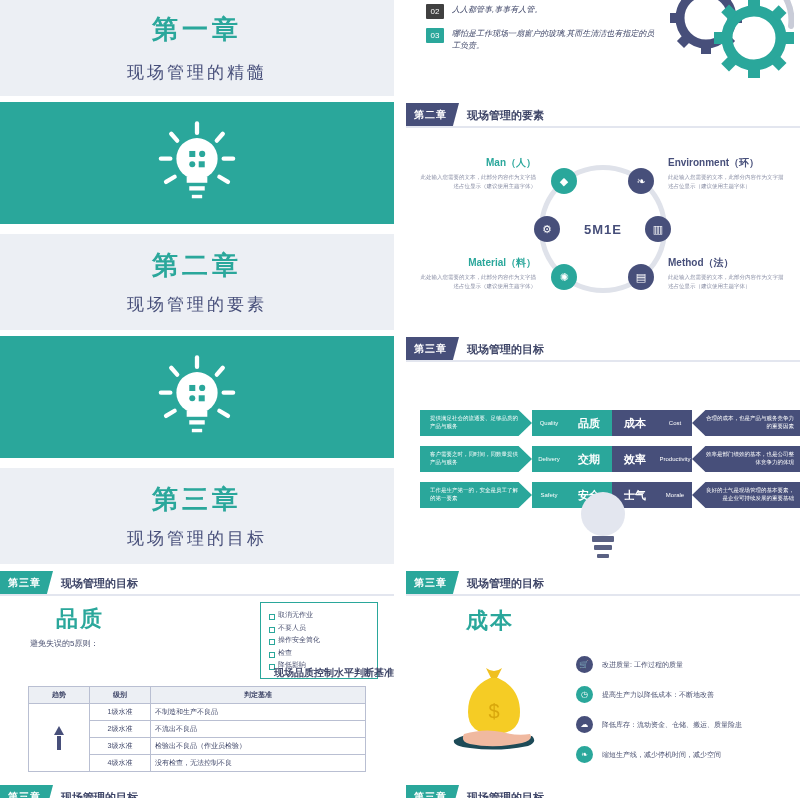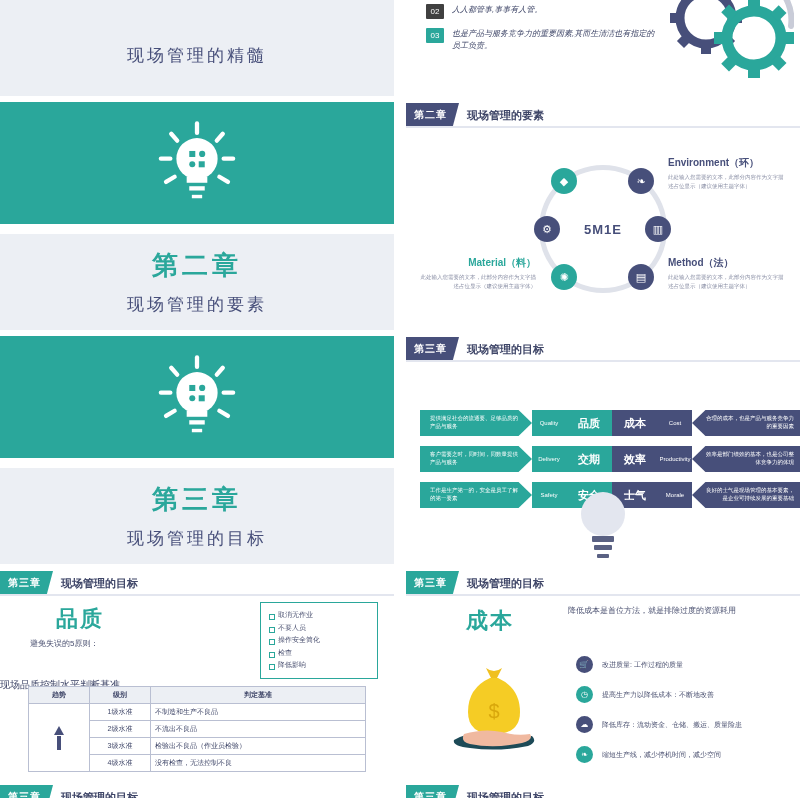--- a/index.html
+++ b/index.html
@@ -129,21 +129,21 @@
   .bulb-small{position:absolute;left:50%;transform:translateX(-50%);bottom:2px;width:64px;height:74px;}
   
   .pz-title{position:absolute;left:56px;top:34px;font-size:22px;font-weight:bold;color:#2aa79b;letter-spacing:2px;}
   .pz-sub{position:absolute;left:30px;top:68px;font-size:8px;color:#4a5070;}
   .pz-box{
     position:absolute;right:16px;top:32px;width:118px;border:1px solid #2aa79b;
     padding:6px 8px;box-sizing:border-box;
   }
   .pz-box li{font-size:7px;color:#4a5070;line-height:1.8;list-style:none;position:relative;padding-left:9px;}
   .pz-box li:before{content:"";position:absolute;left:0;top:5px;width:4px;height:4px;border:1px solid #2aa79b;}
-  .tbl-cap{position:absolute;left:0;top:108px;width:100%;text-align:left;font-size:10px;font-weight:normal;color:#3f4668;}
+  .tbl-cap{position:absolute;left:0;top:96px;width:100%;text-align:right;font-size:10px;font-weight:bold;color:#3f4668;}
   table.std{
     position:absolute;left:28px;top:116px;width:338px;border-collapse:collapse;
   }
   table.std th,table.std td{
     border:1px solid #b9bfd2;font-size:7px;color:#3f4668;padding:3px 4px;
   }
   table.std th{background:#eceff4;font-weight:bold;text-align:center;}
   table.std td.c{text-align:center;width:52px;}
   .arrow-up{display:inline-block;width:0;height:0;border-left:5px solid transparent;border-right:5px solid transparent;border-bottom:9px solid #474f7a;}
   .arrow-stem{width:4px;height:14px;background:#474f7a;margin:0 auto;}
@@ -163,33 +163,34 @@
   .cut .hdr{top:0}
   .cut{overflow:hidden;}
 </style>
 </head>
 <body>
 
 <div class="grid">
 
   <div class="slide">
     <div class="cover-top">
+      <div class="cn-num">第一章</div>
       <div class="cn-sub">现场管理的精髓</div>
     </div>
   </div>
 
   <div class="slide">
     <div class="numlist">
       <div class="numrow">
         <div class="bx">02</div>
         <div class="tx">人人都管事,事事有人管。</div>
       </div>
       <div class="numrow">
         <div class="bx t">03</div>
-        <div class="tx">也是产品与服务竞争力的重要因素,其而生清洁也有指定的员工负责。</div>
+        <div class="tx">哪怕是工作现场一扇窗户的玻璃,其而生清洁也有指定的员工负责。</div>
       </div>
     </div>
     <div class="gears">
       <svg viewBox="0 0 150 130">
         <g fill="none" stroke="#474f7a" stroke-width="9">
           <circle cx="62" cy="52" r="26"></circle>
         </g>
         <g fill="#474f7a">
           <rect x="57" y="16" width="10" height="12"></rect>
             <rect x="57" y="76" width="10" height="12"></rect>
@@ -263,20 +264,24 @@
       <div class="ring"></div>
       <div class="center">5M1E</div>
 
       <div class="node t" style="left:145px;top:40px">◆</div>
       <div class="node d" style="left:222px;top:40px">❧</div>
       <div class="node d" style="left:128px;top:88px">⚙</div>
       <div class="node d" style="left:239px;top:88px">▥</div>
       <div class="node t" style="left:145px;top:136px">✺</div>
       <div class="node d" style="left:222px;top:136px">▤</div>
 
+      <div class="lbl left" style="left:10px;top:28px">
+        <div class="h t">Man（人）</div>
+        <div class="p">此处输入您需要的文本，此部分内容作为文字描述占位显示（建议使用主题字体）</div>
+      </div>
       <div class="lbl right" style="left:262px;top:28px">
         <div class="h d">Environment（环）</div>
         <div class="p">此处输入您需要的文本，此部分内容作为文字描述占位显示（建议使用主题字体）</div>
       </div>
 
       <div class="lbl left" style="left:10px;top:128px">
         <div class="h t">Material（料）</div>
         <div class="p">此处输入您需要的文本，此部分内容作为文字描述占位显示（建议使用主题字体）</div>
       </div>
       <div class="lbl right" style="left:262px;top:128px">
@@ -428,21 +433,20 @@
   </div>
 
   <div class="slide cut">
     <div class="hdr">
       <div class="chip">第三章</div>
       <div class="ttl">现场管理的目标</div>
       <div class="rule"></div>
     </div>
 
     <div class="cb-title">成本</div>
-    <div class="cb-desc">降低成本是首位方法，就是排除过度的资源耗用</div>
 
     <div class="money">
       <svg viewBox="0 0 120 120">
         <path d="M52 20 q8 6 16 0 l-5 10 h-6 z" fill="#f0c020"></path>
         <path d="M56 30 q-22 10 -22 34 q0 22 26 22 q26 0 26 -22 q0 -24 -22 -34 z" fill="#f5cc25"></path>
         <text x="60" y="70" font-size="20" text-anchor="middle" fill="#d8a70c" font-family="'Liberation Sans',sans-serif">$</text>
         <path d="M20 92 q18 -10 42 -6 q20 4 36 2 q6 6 -4 10 q-30 6 -58 2 q-18 -2 -16 -8z" fill="#1d4a57"></path>
         <path d="M30 86 q20 -6 38 -2 q14 4 28 2 q4 6 -8 9 q-28 6 -52 1 q-10 -2 -6 -10z" fill="#f0b9a0"></path>
       </svg>
     </div>

